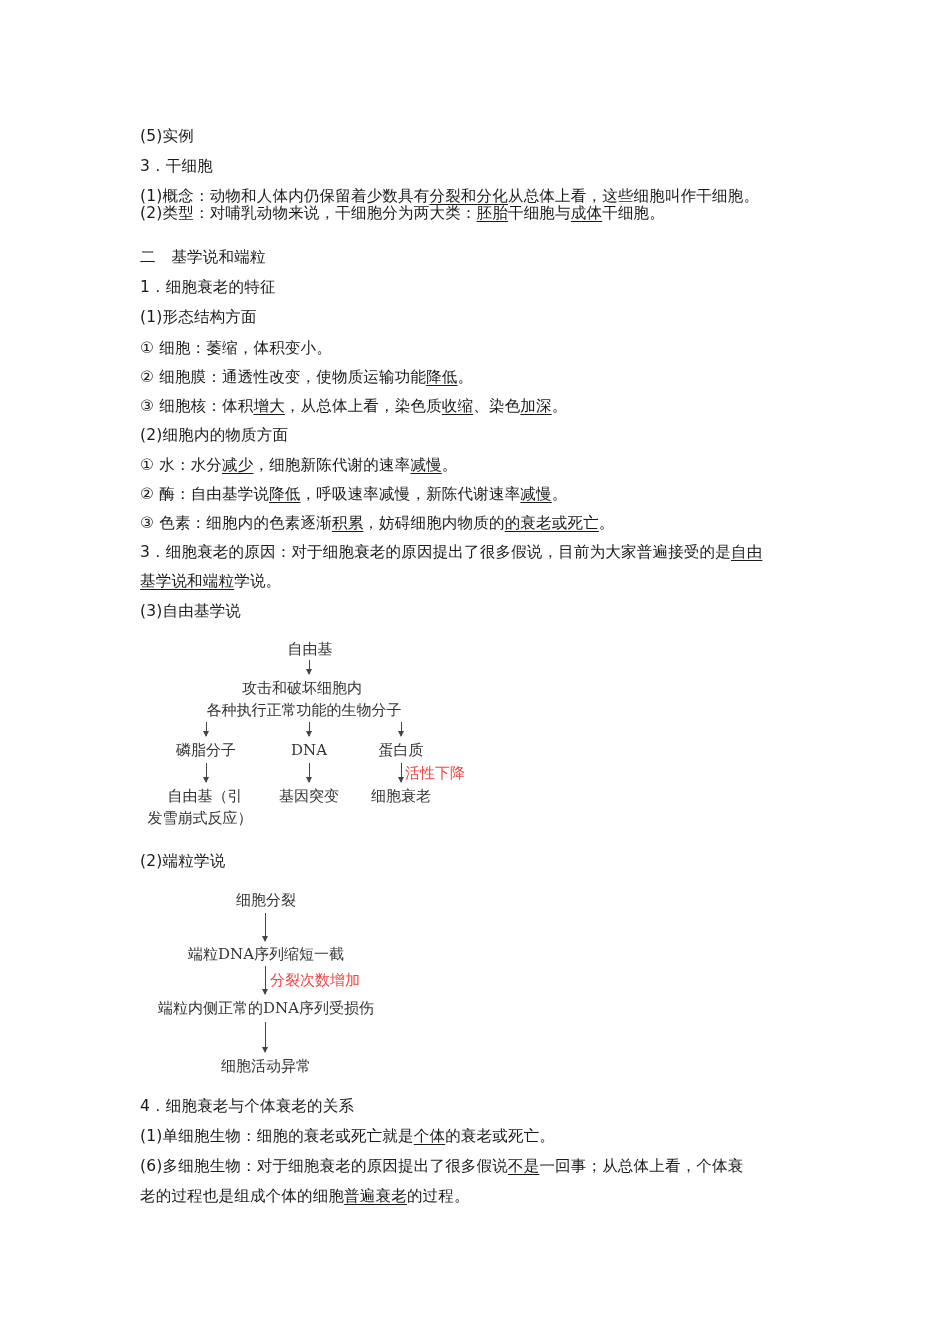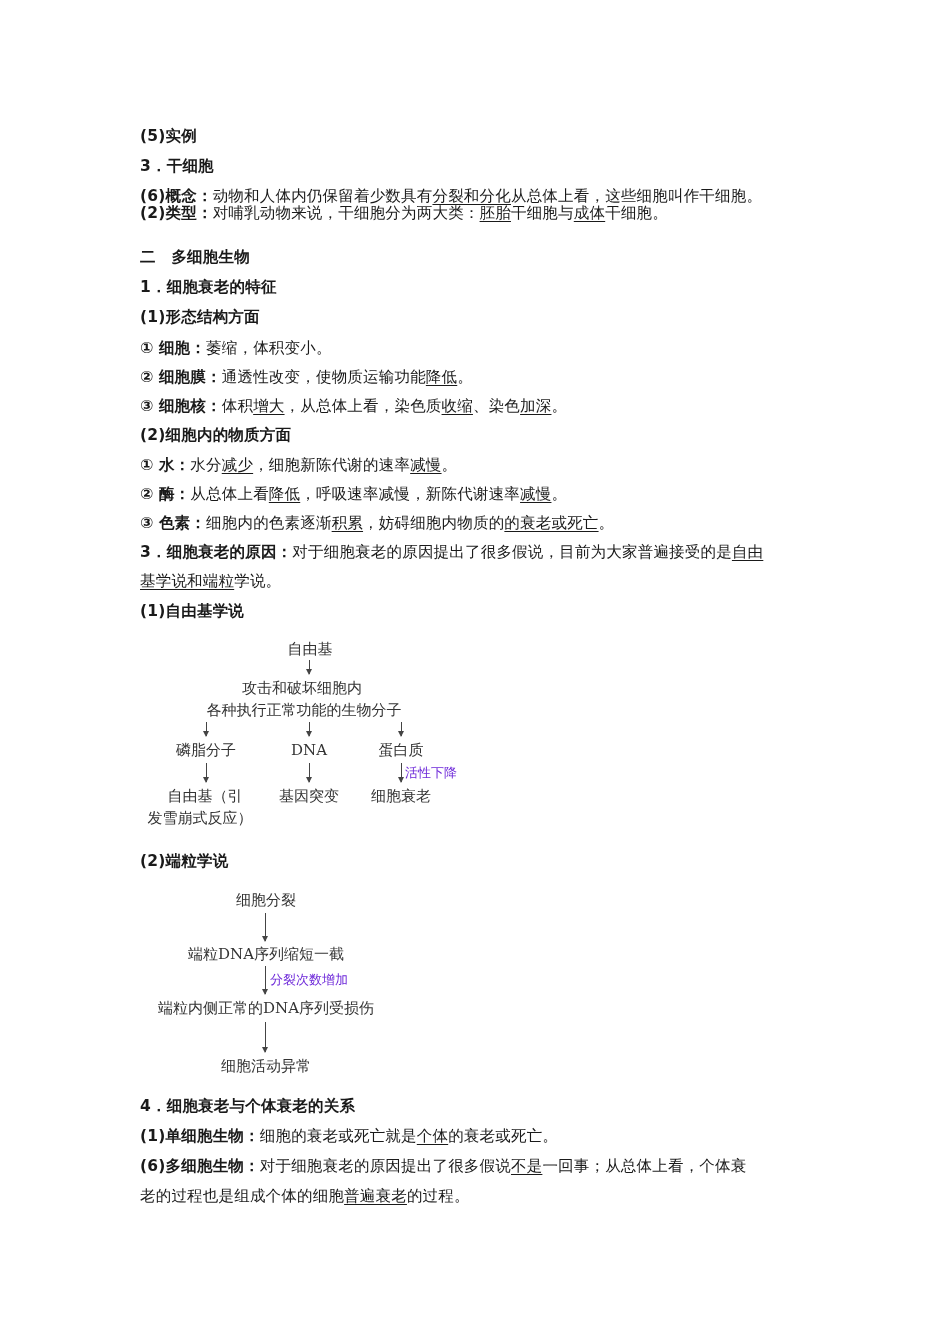--- a/index.html
+++ b/index.html
@@ -6,28 +6,28 @@
   body {
     width: 950px; height: 1344px; position: relative; overflow: hidden;
     font-family: "DejaVu Serif", "Liberation Serif", serif;
     color: #1a1a1a;
   }
   .page { position: absolute; left: 140px; top: 0; width: 680px; }
   .line {
     position: absolute; left: 0; white-space: nowrap;
     font-size: 15.5px; line-height: 22px; letter-spacing: 0.2px;
   }
-  .b { font-family: "DejaVu Sans", "Liberation Sans", sans-serif; font-weight: bold; }
+  .b { font-family: "DejaVu Sans", "Liberation Sans", sans-serif; font-weight: normal; }
   .u { text-decoration: underline; text-underline-offset: 3px; text-decoration-thickness: 1px; }
   .dg {
     position: absolute; font-size: 15px; line-height: 20px; color: #333;
     white-space: nowrap; transform: translateX(-50%);
     font-family: "DejaVu Serif", "Liberation Serif", serif;
   }
-  .dgs { font-size: 13px; color: #6d28d9; position: absolute; white-space: nowrap;
+  .dgs { font-size: 15px; color: #ef4444; position: absolute; white-space: nowrap;
     font-family: "DejaVu Serif", "Liberation Serif", serif; }
   .arrow { position: absolute; width: 1px; background: #444; }
   .arrow::after {
     content: ""; position: absolute; left: -3px; bottom: -1px;
     border-left: 3.5px solid transparent; border-right: 3.5px solid transparent;
     border-top: 6px solid #444;
   }
 </style>
 </head>
 <body>
@@ -36,29 +36,29 @@
 
   <div class="line" style="top:125px">
     <span class="b">(5)实例</span>
   </div>
 
   <div class="line" style="top:155px">
     <span class="b">3．干细胞</span>
   </div>
 
   <div class="line" style="top:185px">
-    <span class="b">(6)概念：</span><span>动物和人体内仍保留着少数具有</span><span class="u">分裂和分化</span><span>从总体上看，这些细胞叫作干细胞。</span>
+    <span class="b">(1)概念：</span><span>动物和人体内仍保留着少数具有</span><span class="u">分裂和分化</span><span>从总体上看，这些细胞叫作干细胞。</span>
   </div>
 
   <div class="line" style="top:202px">
     <span class="b">(2)类型：</span><span>对哺乳动物来说，干细胞分为两大类：</span><span class="u">胚胎</span><span>干细胞与</span><span class="u">成体</span><span>干细胞。</span>
   </div>
 
   <div class="line" style="top:246px">
-    <span class="b">二　多细胞生物</span>
+    <span class="b">二　基学说和端粒</span>
   </div>
 
   <div class="line" style="top:276px">
     <span class="b">1．细胞衰老的特征</span>
   </div>
 
   <div class="line" style="top:306px">
     <span class="b">(1)形态结构方面</span>
   </div>
 
@@ -76,36 +76,36 @@
 
   <div class="line" style="top:424px">
     <span class="b">(2)细胞内的物质方面</span>
   </div>
 
   <div class="line" style="top:454px">
     <span class="b">① 水：</span><span>水分</span><span class="u">减少</span><span>，细胞新陈代谢的速率</span><span class="u">减慢</span><span>。</span>
   </div>
 
   <div class="line" style="top:483px">
-    <span class="b">② 酶：</span><span>从总体上看</span><span class="u">降低</span><span>，呼吸速率减慢，新陈代谢速率</span><span class="u">减慢</span><span>。</span>
+    <span class="b">② 酶：</span><span>自由基学说</span><span class="u">降低</span><span>，呼吸速率减慢，新陈代谢速率</span><span class="u">减慢</span><span>。</span>
   </div>
 
   <div class="line" style="top:512px">
     <span class="b">③ 色素：</span><span>细胞内的色素逐渐</span><span class="u">积累</span><span>，妨碍细胞内物质的</span><span class="u">的衰老或死亡</span><span>。</span>
   </div>
 
   <div class="line" style="top:541px">
     <span class="b">3．细胞衰老的原因：</span><span>对于细胞衰老的原因提出了很多假说，目前为大家普遍接受的是</span><span class="u">自由</span>
   </div>
   <div class="line" style="top:570px">
     <span class="u">基学说和端粒</span><span>学说。</span>
   </div>
 
   <div class="line" style="top:600px">
-    <span class="b">(1)自由基学说</span>
+    <span class="b">(3)自由基学说</span>
   </div>
 </div>
 
 <div>
   <div class="dg" style="left:310px;top:639px">自由基</div>
   <div class="arrow" style="left:309px;top:660px;height:14px"></div>
   <div class="dg" style="left:302px;top:678px">攻击和破坏细胞内</div>
   <div class="dg" style="left:304px;top:700px">各种执行正常功能的生物分子</div>
 
   <div class="arrow" style="left:206px;top:722px;height:14px"></div>

